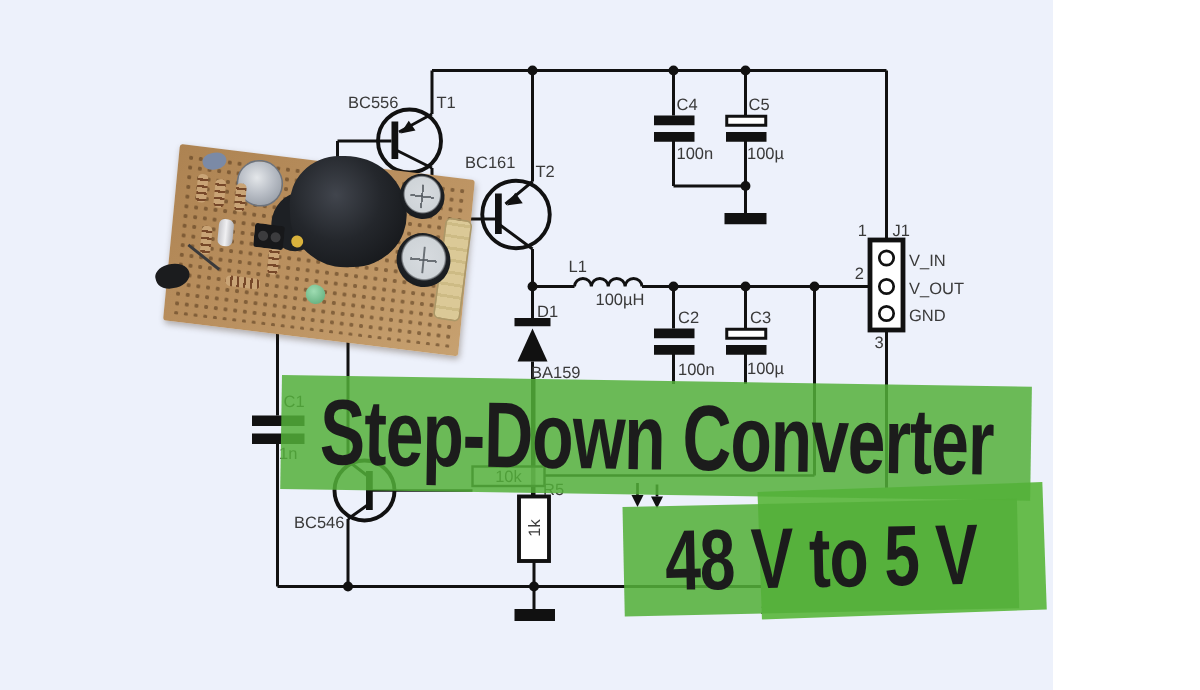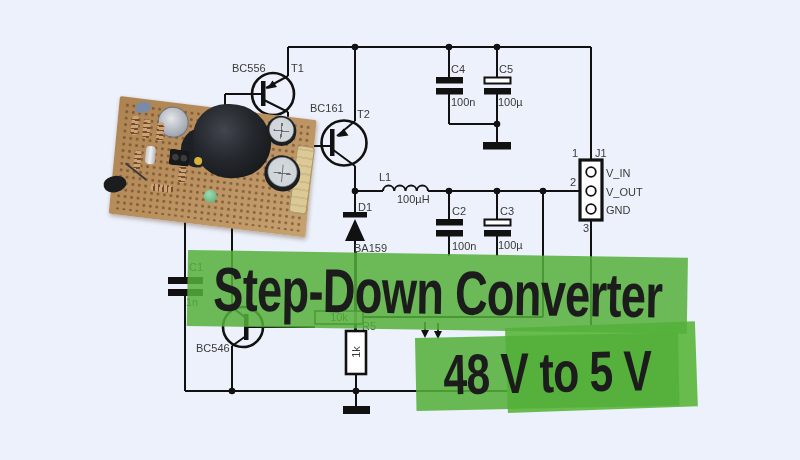--- a/index.html
+++ b/index.html
@@ -1,17 +1,17 @@
 <!DOCTYPE html>
 <html><head>
 <meta charset="utf-8">
 <style>
   html,body{margin:0;padding:0;}
   #stage{
-    position:relative; width:800px; height:460px; overflow:hidden;
+    position:relative; width:702px; height:460px; overflow:hidden;
     background:#edf1fb;
     font-family:"Liberation Sans", sans-serif;
   }
   #schematic{position:absolute; left:0; top:0; z-index:1;}
   svg text{font-family:"Liberation Sans", sans-serif; fill:#3a3a3a;}
 
   
   .photo{
     position:absolute; left:120px; top:96px; width:198px; height:118px;
     transform:rotate(5.5deg) skewY(1.5deg); transform-origin:top left;

